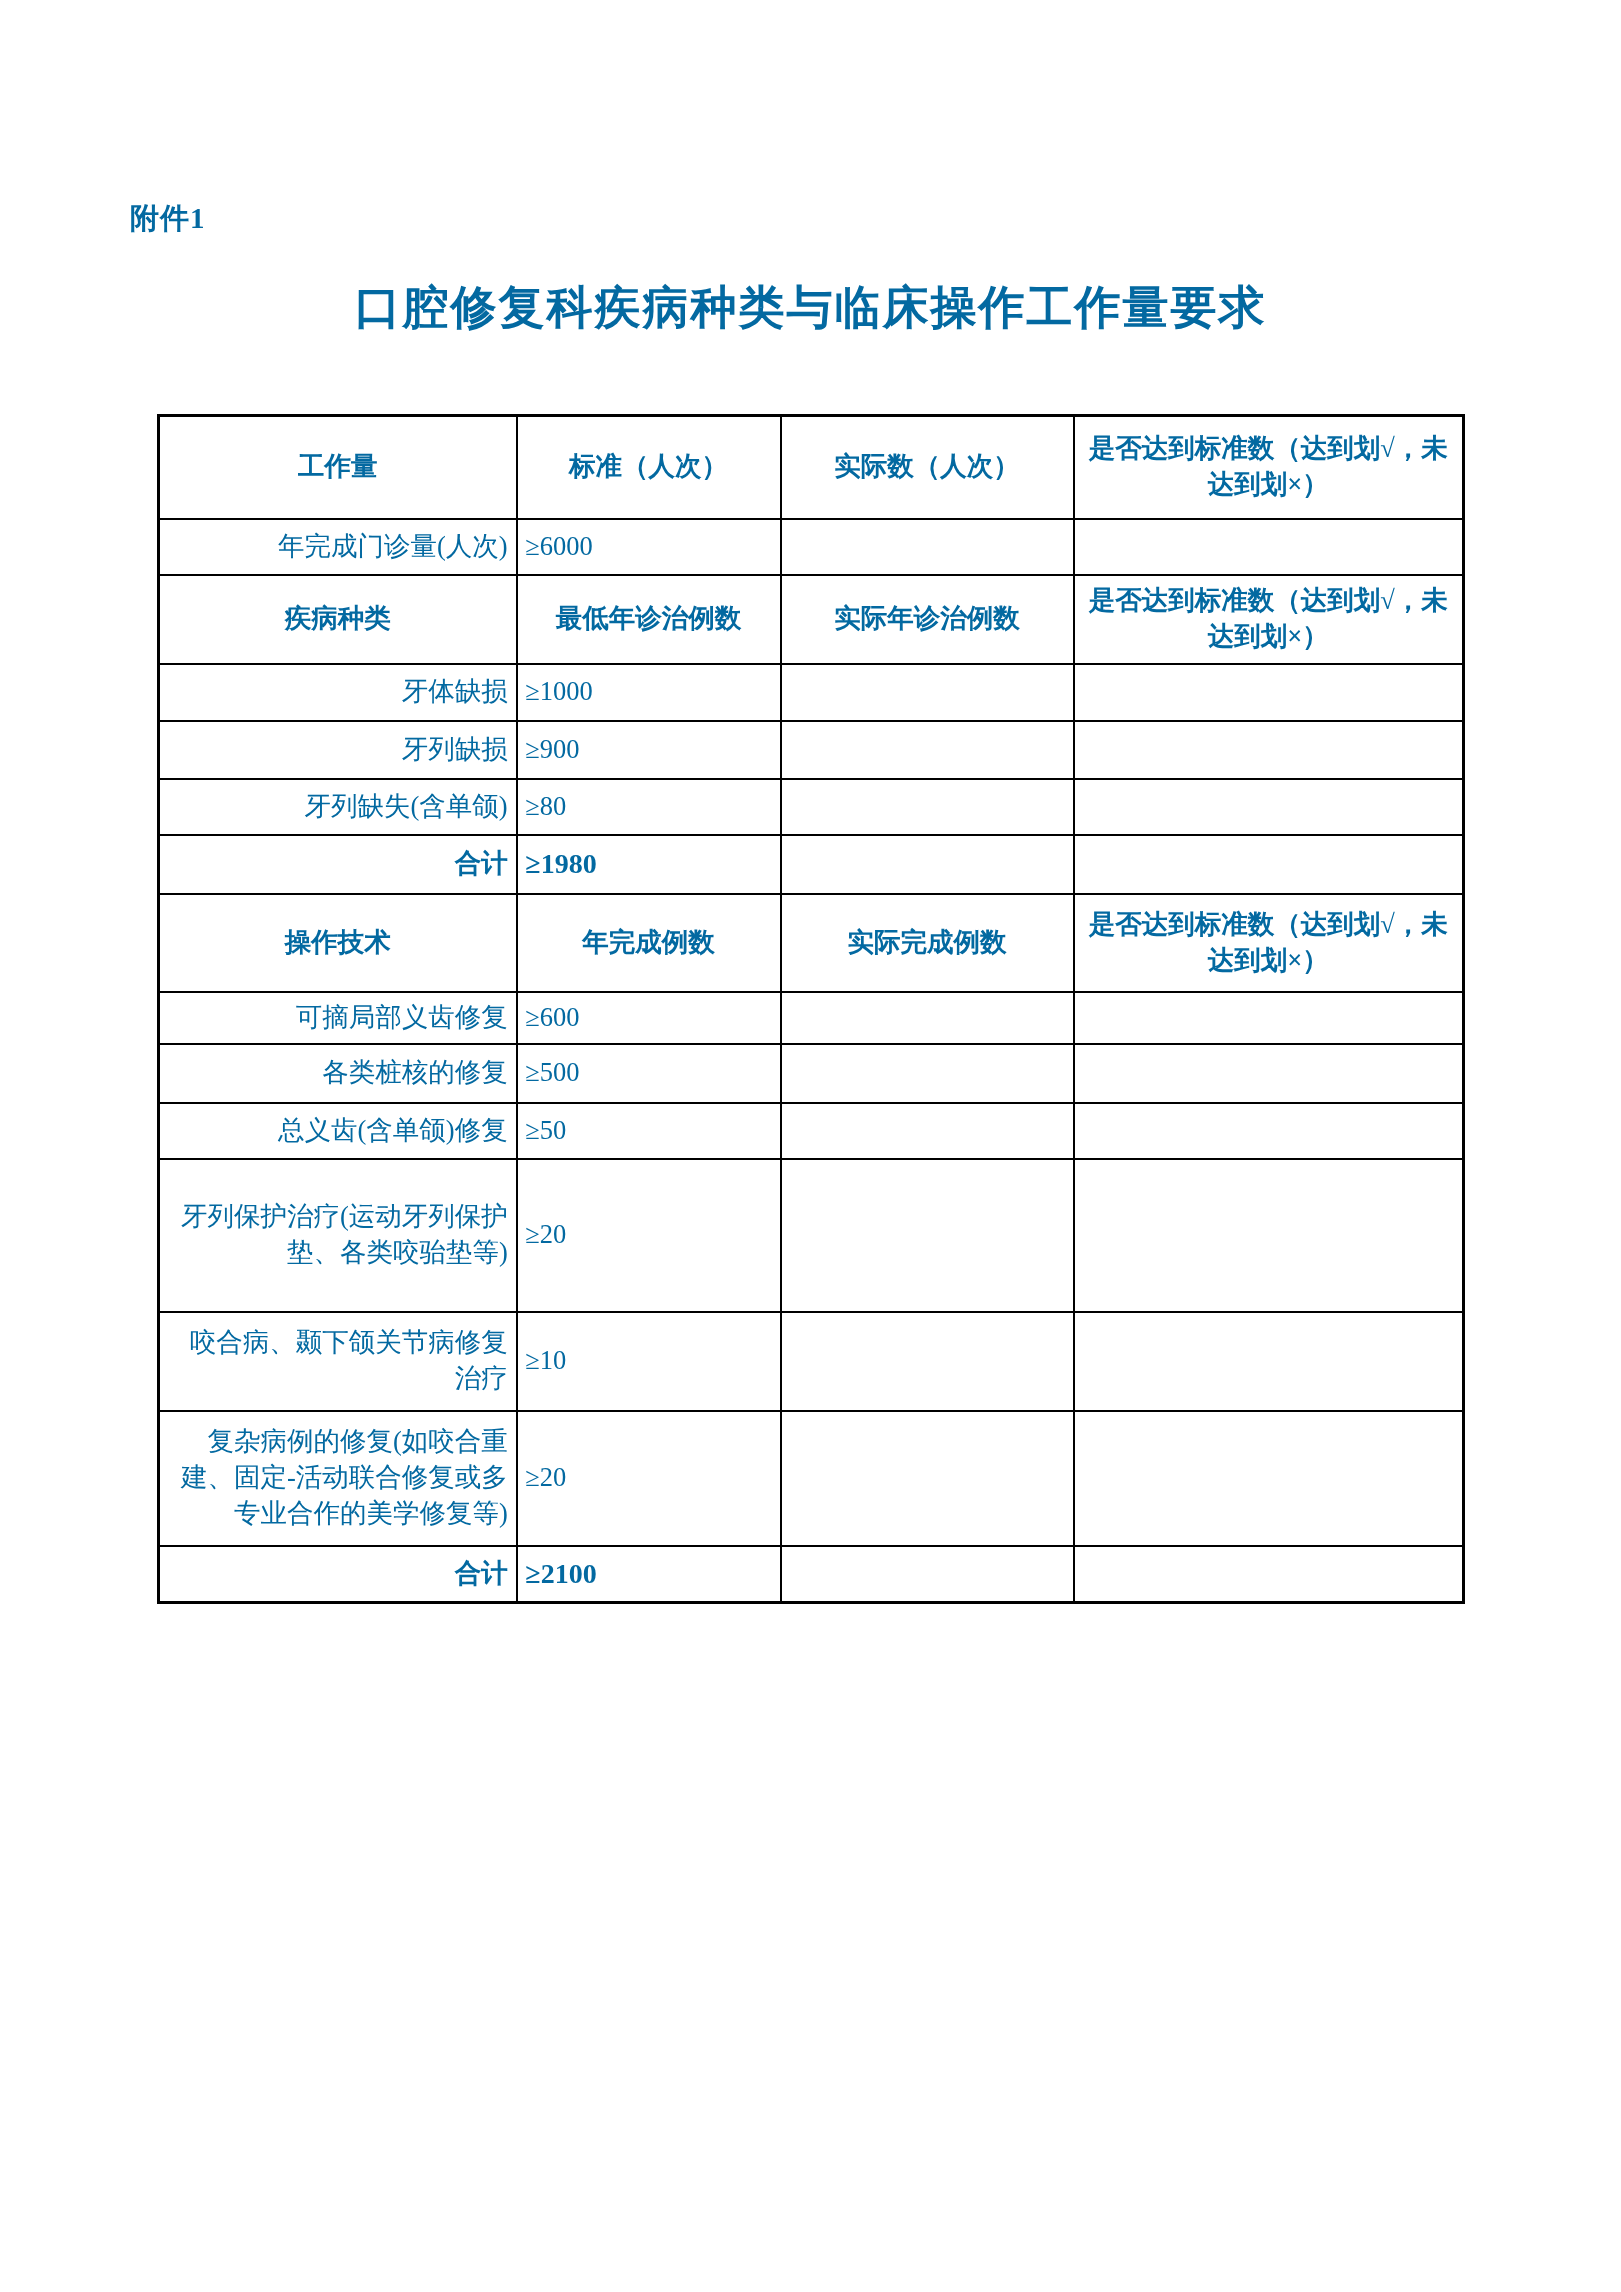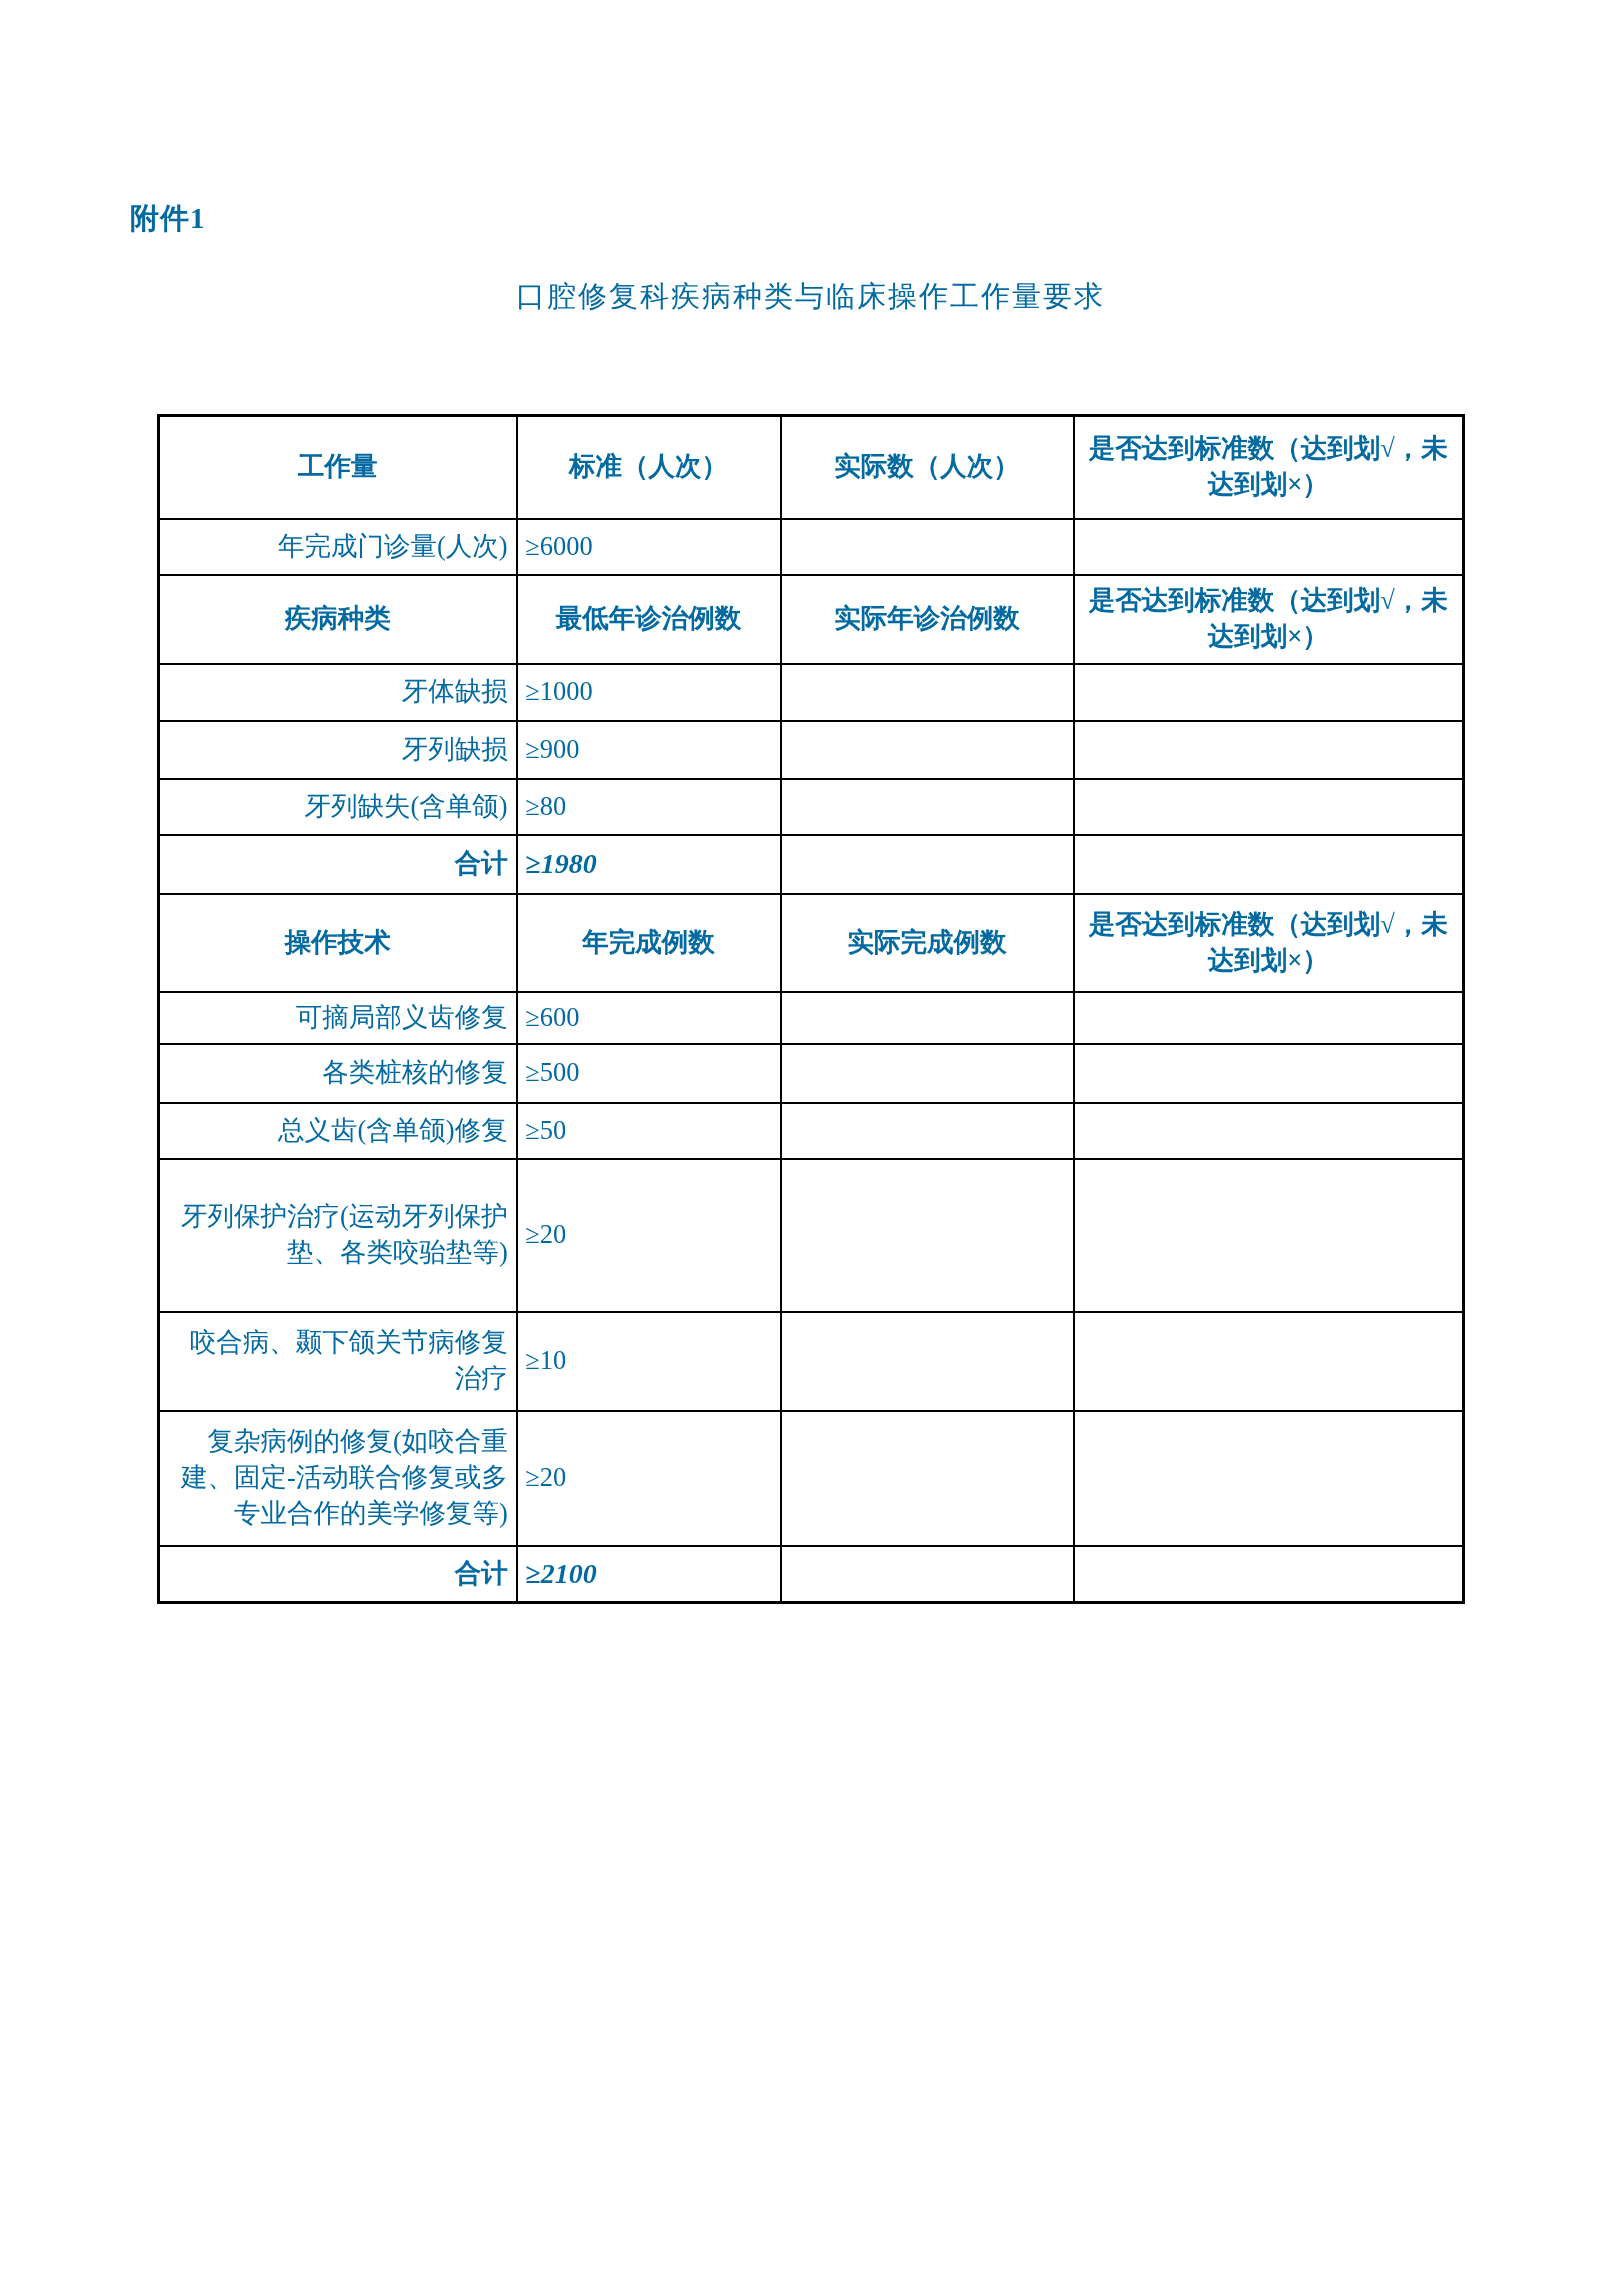--- a/index.html
+++ b/index.html
@@ -24,22 +24,22 @@
     font-size: 29px;
     font-weight: bold;
     letter-spacing: 1px;
   }
   .doc-title {
     position: absolute;
     left: 0;
     top: 277px;
     width: 100%;
     text-align: center;
-    font-size: 29px;
-    font-weight: normal;
+    font-size: 46px;
+    font-weight: bold;
     letter-spacing: 2px;
   }
   table.form {
     position: absolute;
     left: 157px;
     top: 414px;
     width: 1305px;
     border-collapse: collapse;
     table-layout: fixed;
     font-size: 26.5px;
@@ -60,21 +60,21 @@
   td.c-val, td.c-actual, td.c-met { text-align: left; }
   tr.sec-header td {
     font-weight: bold;
     text-align: center;
   }
   tr.sec-header td.c-met { padding: 3.9px 9.8px; }
   tr.total-row td.c-label,
   tr.total-row td.c-val {
     font-weight: bold;
   }
-  tr.total-row td.c-val { font-size: 28px; font-style: italic; }
+  tr.total-row td.c-val { font-size: 28px; }
 </style>
 </head>
 <body>
 
 <div class="page">
 
   <div class="attachment-label">附件1</div>
 
   <div class="doc-title">口腔修复科疾病种类与临床操作工作量要求</div>
 

